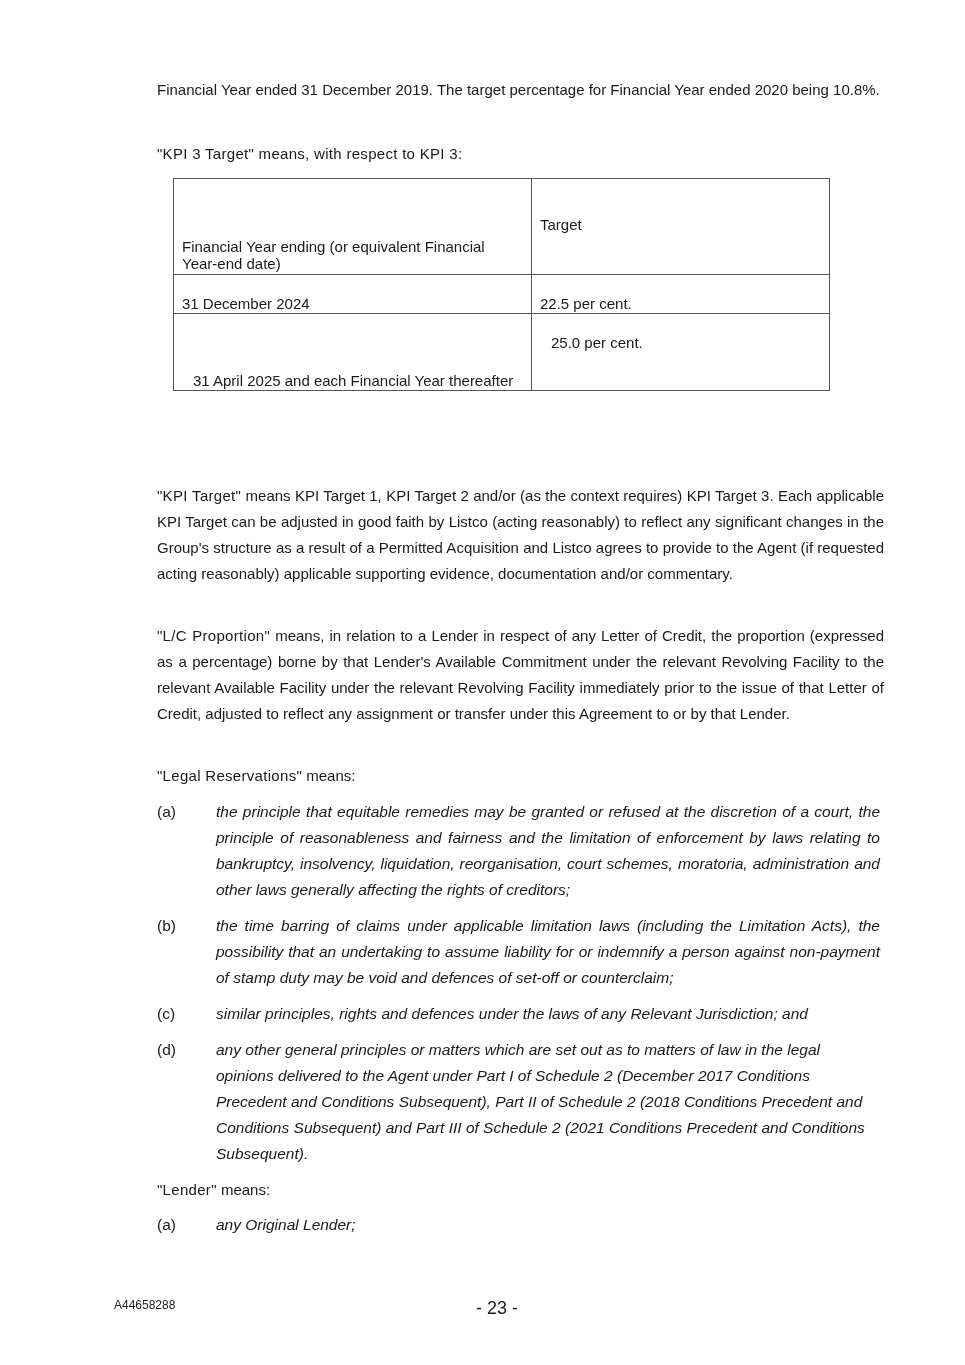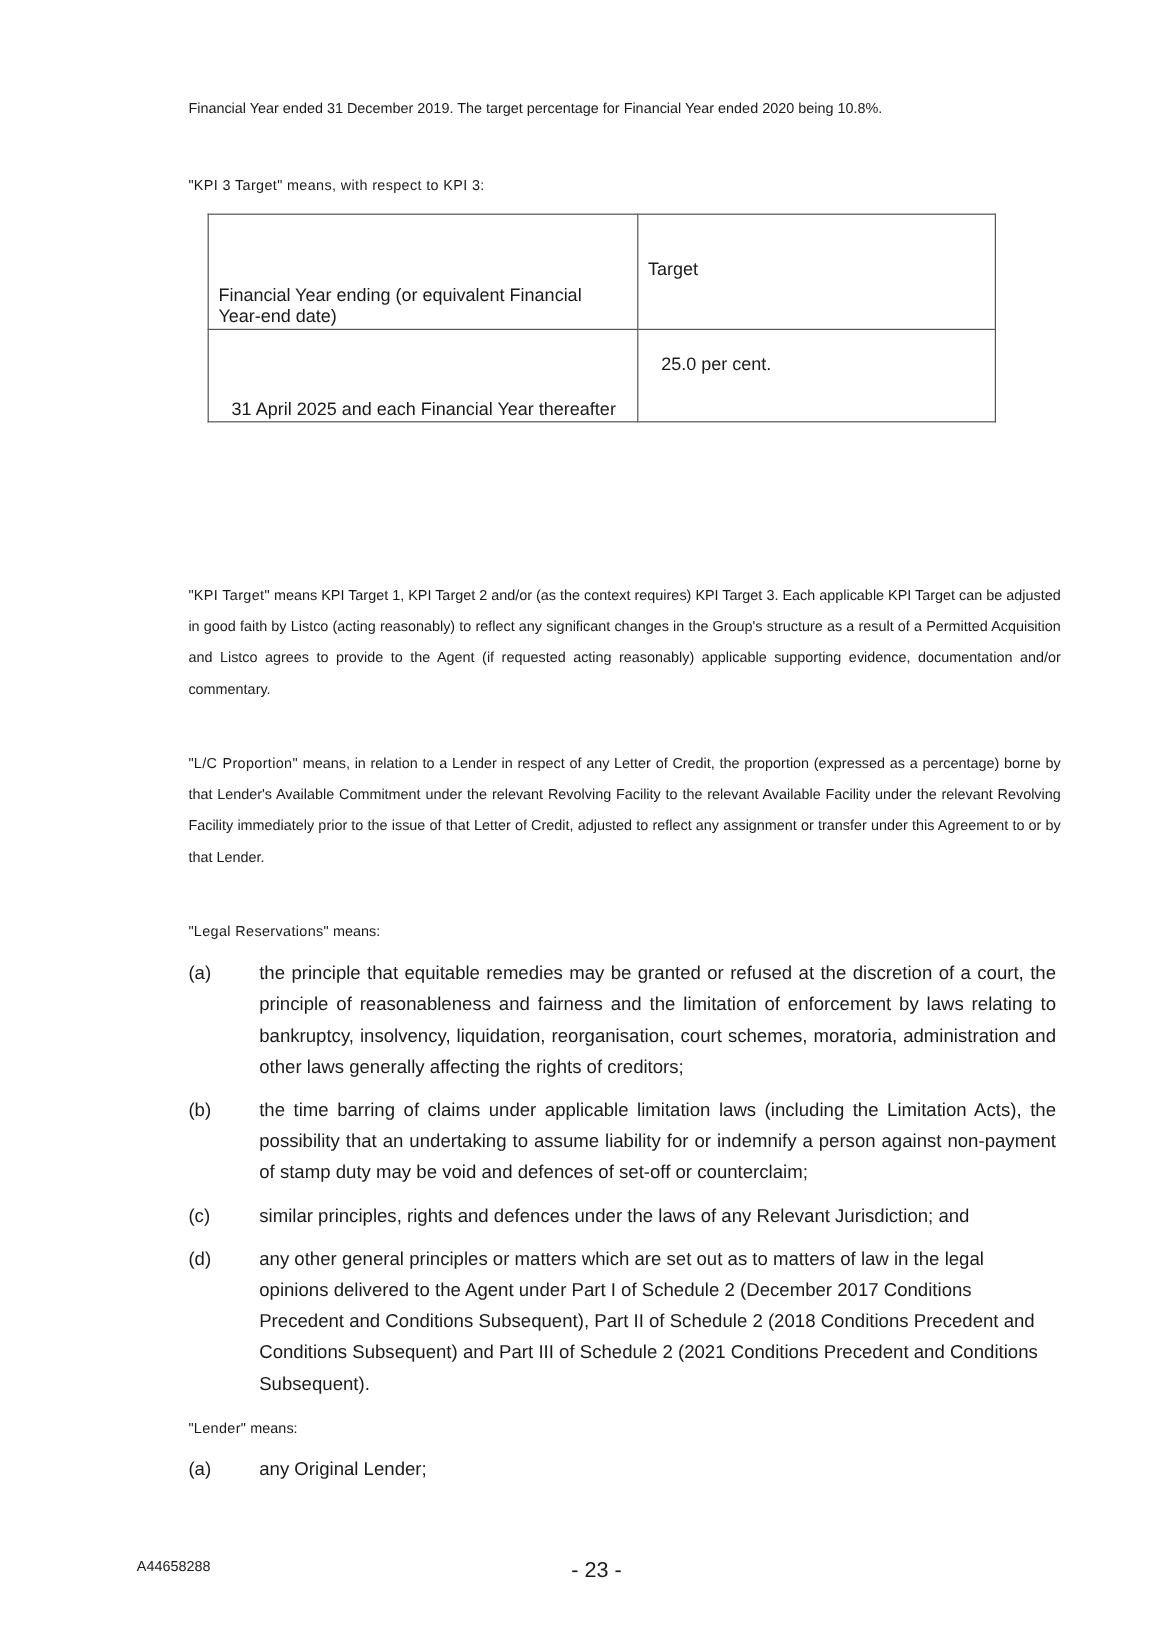--- a/index.html
+++ b/index.html
@@ -1,51 +1,55 @@
 <!DOCTYPE html>
 <html><head>
 <meta charset="utf-8">
 <style>
   html, body { margin: 0; padding: 0; background: #ffffff; }
   body { width: 965px; height: 1365px; position: relative; overflow: hidden;
          font-family: "Liberation Sans", sans-serif; color: #1a1a1a; }
   .page { position: absolute; left: 0; top: 0; width: 965px; height: 1365px; }
-  .para { position: absolute; left: 157px; width: 727px; font-size: 12px;
+  .para { position: absolute; left: 157px; width: 727px; font-size: 15px;
           line-height: 26px; text-align: justify; margin: 0; }
   .term { letter-spacing: 0.3px; }
   table.kpi { position: absolute; left: 173px; top: 178px; width: 657px;
               border-collapse: collapse; font-size: 15px; }
   table.kpi td { border: 1px solid #555; vertical-align: bottom; padding: 0 8px 1px 8px;
                  line-height: 17px; }
   table.kpi td.c1 { width: 330px; }
   table.kpi tr.hdr td { height: 56px; vertical-align: bottom; padding-bottom: 2px; }
   table.kpi tr.hdr td.c2 { vertical-align: top; padding-top: 37px; }
   table.kpi tr.row td { height: 37px; }
   table.kpi tr.last td { height: 55px; padding-left: 19px; }
   table.kpi tr.last td.c2 { vertical-align: top; padding-top: 20px; }
   .item { position: absolute; left: 157px; width: 727px; font-size: 15.5px; line-height: 26px; }
   .item .lbl { position: absolute; left: 0; top: 0; }
-  .item .txt { position: absolute; left: 59px; width: 664px; text-align: justify; }
+  .item .txt { position: absolute; left: 59px; width: 664px; text-align: justify; font-style: italic; }
   .footer-ref { position: absolute; left: 114px; top: 1298px; font-size: 12px; text-align: right; }
   .page-num { position: absolute; left: 476px; top: 1298px; font-size: 18px; }
 </style>
 </head>
 <body>
 
 <div class="page">
 
   <p class="para" style="top:77px;">Financial Year ended 31 December 2019. The target percentage for Financial Year ended 2020 being 10.8%.</p>
 
   <p class="para term" style="top:141px;">"KPI 3 Target" means, with respect to KPI 3:</p>
 
   <table class="kpi">
     <tbody>
         <tr class="hdr">
       <td class="c1">Financial Year ending (or equivalent Financial Year-end date)</td>
       <td class="c2">Target</td>
+    </tr>
+    <tr class="row">
+      <td class="c1">31 December 2024</td>
+      <td class="c2">22.5 per cent.</td>
     </tr>
     <tr class="last">
       <td class="c1">31 April 2025 and each Financial Year thereafter</td>
       <td class="c2">25.0 per cent.</td>
     </tr>
   </tbody>
     </table>
 
   <p class="para" style="top:483px;"><span class="term">"KPI Target"</span><span> means KPI Target 1, KPI Target 2 and/or (as the context requires) KPI Target 3. Each applicable KPI Target can be adjusted in good faith by Listco (acting reasonably) to reflect any significant changes in the Group's structure as a result of a Permitted Acquisition and Listco agrees to provide to the Agent (if requested acting reasonably) applicable supporting evidence, documentation and/or commentary.</span></p>
 

